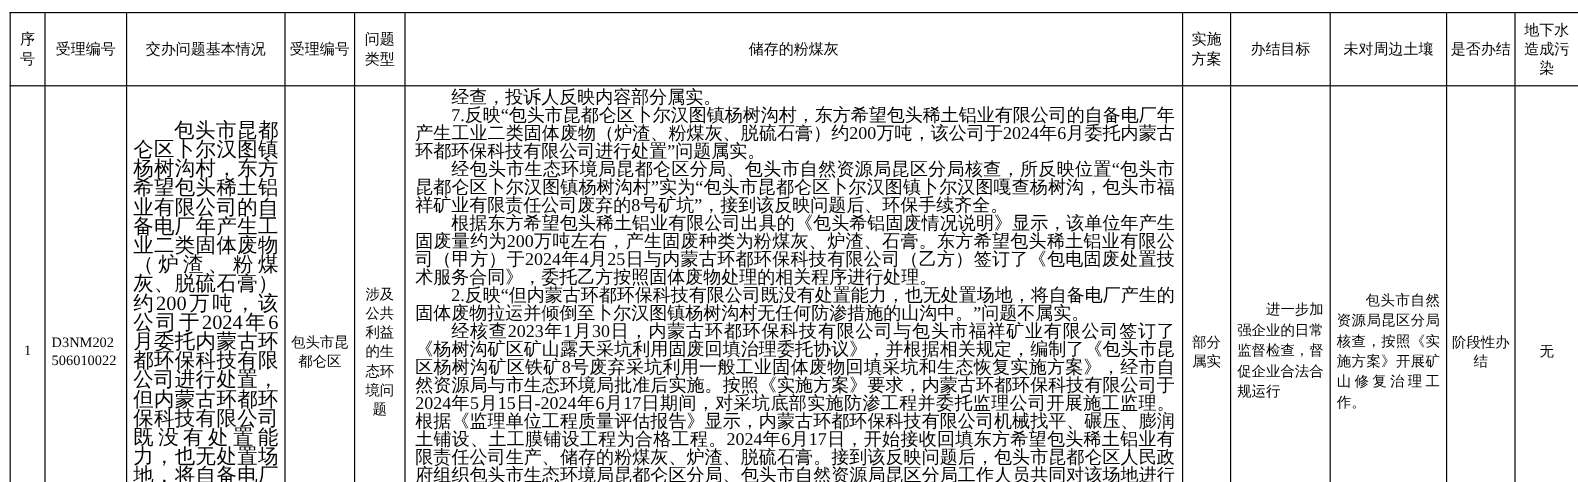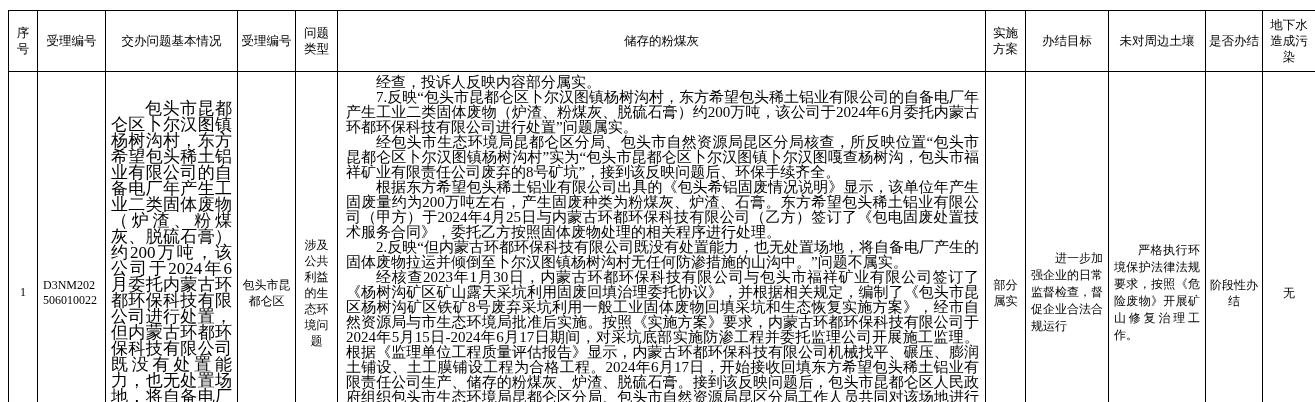--- a/index.html
+++ b/index.html
@@ -126,19 +126,19 @@
         <p>经包头市生态环境局昆都仑区分局、包头市自然资源局昆区分局核查，所反映位置“包头市昆都仑区卜尔汉图镇杨树沟村”实为“包头市昆都仑区卜尔汉图镇卜尔汉图嘎查杨树沟，包头市福祥矿业有限责任公司废弃的8号矿坑”，接到该反映问题后、环保手续齐全。</p>
         <p>根据东方希望包头稀土铝业有限公司出具的《包头希铝固废情况说明》显示，该单位年产生固废量约为200万吨左右，产生固废种类为粉煤灰、炉渣、石膏。东方希望包头稀土铝业有限公司（甲方）于2024年4月25日与内蒙古环都环保科技有限公司（乙方）签订了《包电固废处置技术服务合同》，委托乙方按照固体废物处理的相关程序进行处理。</p>
         <p>2.反映“但内蒙古环都环保科技有限公司既没有处置能力，也无处置场地，将自备电厂产生的固体废物拉运并倾倒至卜尔汉图镇杨树沟村无任何防渗措施的山沟中。”问题不属实。</p>
         <p>经核查2023年1月30日，内蒙古环都环保科技有限公司与包头市福祥矿业有限公司签订了《杨树沟矿区矿山露天采坑利用固废回填治理委托协议》，并根据相关规定，编制了《包头市昆区杨树沟矿区铁矿8号废弃采坑利用一般工业固体废物回填采坑和生态恢复实施方案》，经市自然资源局与市生态环境局批准后实施。按照《实施方案》要求，内蒙古环都环保科技有限公司于2024年5月15日-2024年6月17日期间，对采坑底部实施防渗工程并委托监理公司开展施工监理。根据《监理单位工程质量评估报告》显示，内蒙古环都环保科技有限公司机械找平、碾压、膨润土铺设、土工膜铺设工程为合格工程。2024年6月17日，开始接收回填东方希望包头稀土铝业有限责任公司生产、储存的粉煤灰、炉渣、脱硫石膏。接到该反映问题后，包头市昆都仑区人民政府组织包头市生态环境局昆都仑区分局、包头市自然资源局昆区分局工作人员共同对该场地进行实地核查，现场调阅了固废接收台账、包头市工业固体废物物联网监控系统台账数据、企业内部监控视频，接收的固体废物为东方希望包头稀土铝业有限责任公司产生、储存的粉煤灰、炉渣、脱硫石膏，无其他一般工业固体废物、危险废物、建筑垃圾等其他固废，也不存在倾倒至山沟中的情况。现场调阅企业的土壤、地下水自行检测报告，报告显示检测因子均符合国家相关标准要求，未对周边土壤、地下水造成污染。2025年6月2日包头市生态环境综合行政执法支队昆都仑大队与内蒙古环都环保科技有限公司共同委托具备相应资质的山东千郡环保科技有限公司，对已经施工完毕的防渗层开展取样送检测检验，检测结果为“被检测区域防渗完好，未发现渗漏点”。</p>
       </td>
       <td class="is-true">部分属实</td>
       <td class="goal">
         <p>进一步加强企业的日常监督检查，督促企业合法合规运行</p>
       </td>
       <td class="handling">
-        <p>严格执行环境保护法律法规要求，按照《危险废物》开展矿山修复治理工作。</p>
+        <p>包头市自然资源局昆区分局核查，按照《实施方案》开展矿山修复治理工作。</p>
       </td>
       <td class="is-completed">阶段性办结</td>
       <td class="responsible">无</td>
     </tr>
   </tbody>
 </table>
 
 </body></html>

